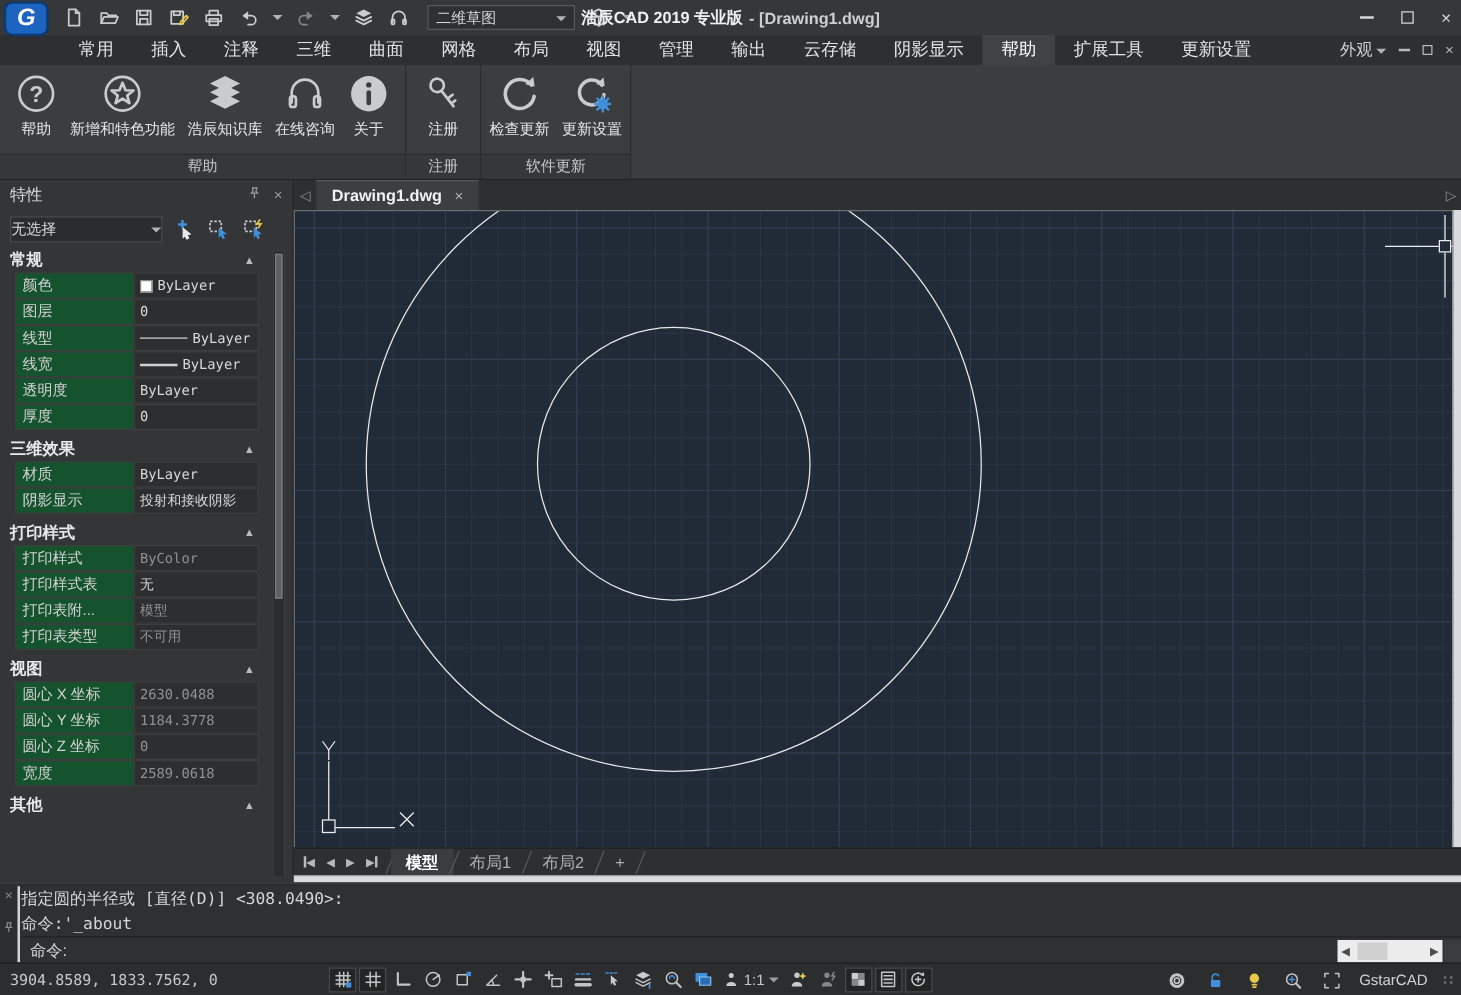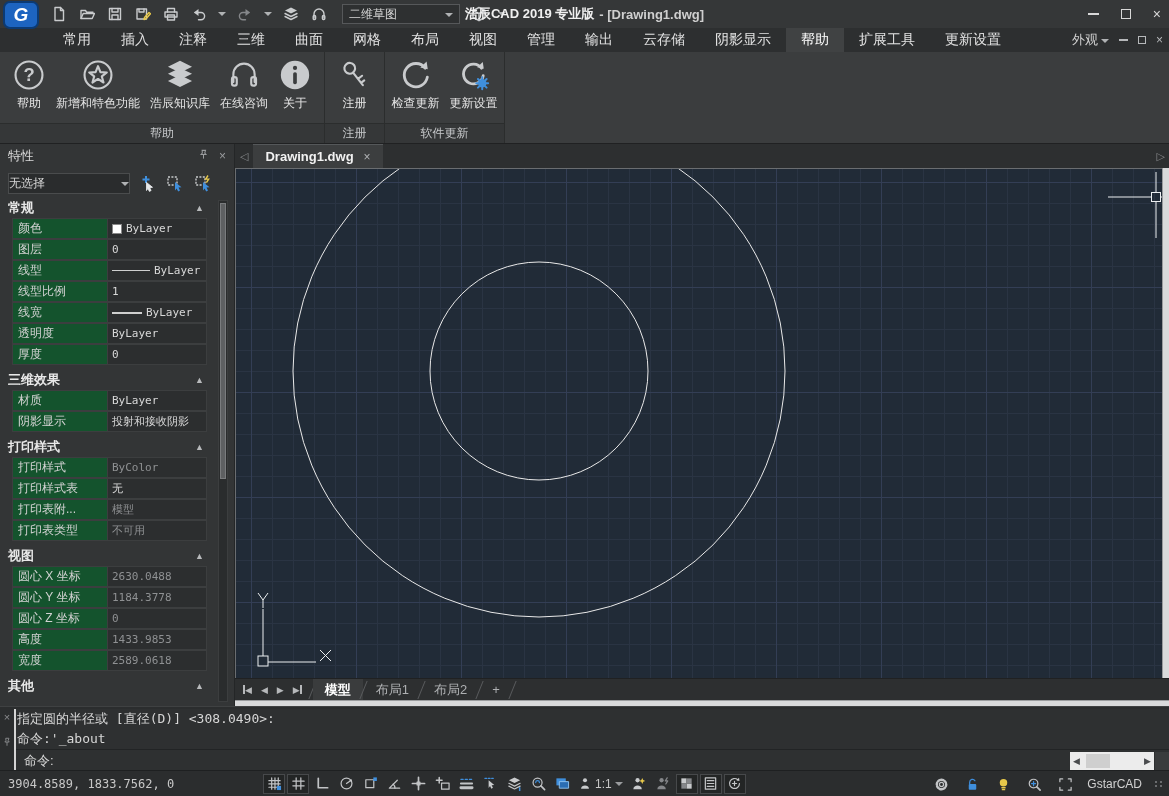--- a/index.html
+++ b/index.html
@@ -398,26 +398,20 @@
             </div>
         </div>
         <div class="prow">
           <div class="plabel">线型</div>
           <div class="pvalue">
               <span class="lsample"></span>
               <span class="mono">ByLayer</span>
             </div>
         </div>
         <div class="prow">
-          <div class="plabel">线型比例</div>
-          <div class="pvalue">
-              <span class="mono">1</span>
-            </div>
-        </div>
-        <div class="prow">
           <div class="plabel">线宽</div>
           <div class="pvalue">
               <span class="lsample2"></span>
               <span class="mono">ByLayer</span>
             </div>
         </div>
         <div class="prow">
           <div class="plabel">透明度</div>
           <div class="pvalue">
               <span class="mono">ByLayer</span>
@@ -495,26 +489,20 @@
         <div class="prow">
           <div class="plabel">圆心 Y 坐标</div>
           <div class="pvalue muted">
               <span class="mono">1184.3778</span>
             </div>
         </div>
         <div class="prow">
           <div class="plabel">圆心 Z 坐标</div>
           <div class="pvalue muted">
               <span class="mono">0</span>
-            </div>
-        </div>
-        <div class="prow">
-          <div class="plabel">高度</div>
-          <div class="pvalue muted">
-              <span class="mono">1433.9853</span>
             </div>
         </div>
         <div class="prow">
           <div class="plabel">宽度</div>
           <div class="pvalue muted">
               <span class="mono">2589.0618</span>
             </div>
         </div>
 
         <div class="gap5"></div>

